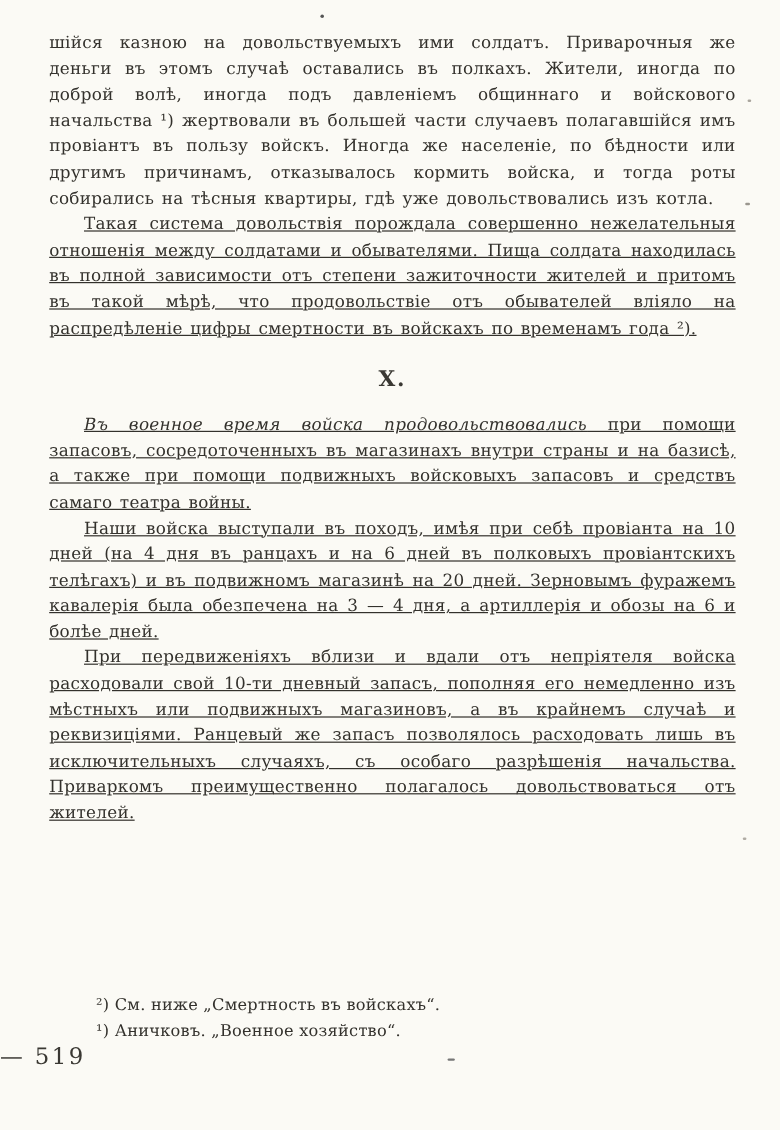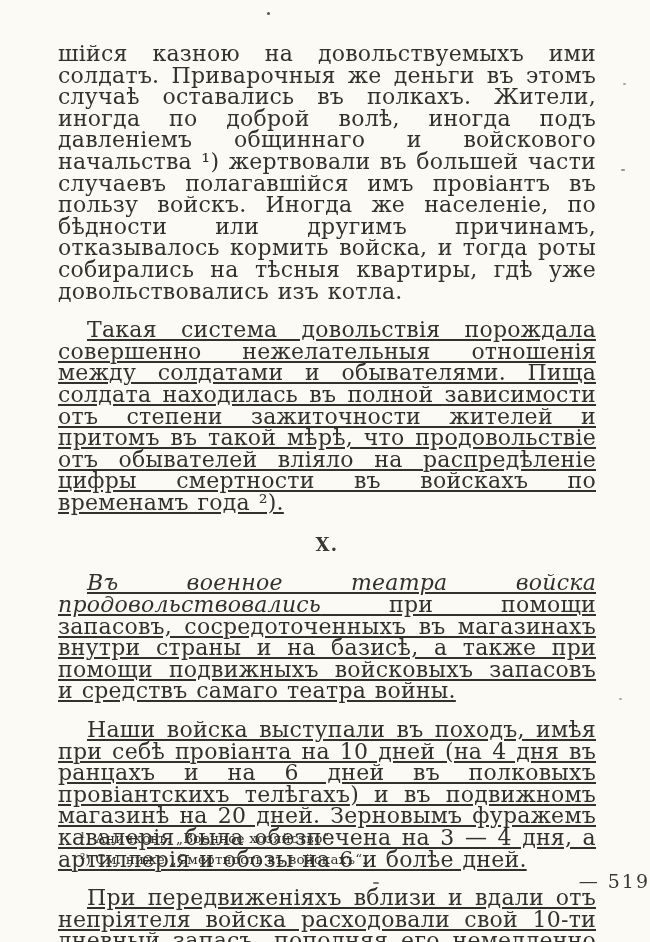--- a/index.html
+++ b/index.html
@@ -18,23 +18,23 @@
     overflow: hidden;
     box-shadow: 0 0 6px rgba(0,0,0,.25);
   }
   .text-block {
     position: absolute;
     left: 41px;
     top: 26px;
     width: 572px;
   }
   .para {
-    margin: 17px;
+    margin: 0;
     text-align: justify;
-    font-size: 22px;
+    font-size: 14px;
     line-height: 21.6px;
     letter-spacing: 0.25px;
     word-spacing: 1.5px;
   }
   .para.indent { text-indent: 29px; text-decoration: underline; }
   .section-heading {
     margin: 21px 0 17px 0;
     text-align: center;
     font-size: 18px;
     font-weight: 600;
@@ -52,21 +52,21 @@
     margin: 0 0 3px 0;
     font-size: 13.5px;
     line-height: 18px;
     letter-spacing: 0.2px;
   }
   .page-number {
     position: absolute;
     left: 0;
     top: 870px;
     width: 100%;
-    text-align: right;
+    text-align: left;
     font-size: 19px;
     letter-spacing: 2px;
     color: #3a3833;
   }
   .scan-artifact {
     position: absolute;
     background: #555;
     border-radius: 50%;
   }
   .a-top-dot   { left: 267px; top: 12px;  width: 3px; height: 3px; }
@@ -87,29 +87,29 @@
   <div class="scan-artifact a-pageno"></div>
 
   <main class="text-block">
 
     <p class="para">шійся казною на довольствуемыхъ ими солдатъ. Приварочныя же деньги въ этомъ случаѣ оставались въ полкахъ. Жители, иногда по доброй волѣ, иногда подъ давленіемъ общиннаго и войскового начальства ¹) жертвовали въ большей части случаевъ полагавшійся имъ провіантъ въ пользу войскъ. Иногда же населеніе, по бѣдности или другимъ причинамъ, отказывалось кормить войска, и тогда роты собирались на тѣсныя квартиры, гдѣ уже довольствовались изъ котла.</p>
 
     <p class="para indent">Такая система довольствія порождала совершенно нежелательныя отношенія между солдатами и обывателями. Пища солдата находилась въ полной зависимости отъ степени зажиточности жителей и притомъ въ такой мѣрѣ, что продовольствіе отъ обывателей вліяло на распредѣленіе цифры смертности въ войскахъ по временамъ года ²).</p>
 
     <h2 class="section-heading">X.</h2>
 
-    <p class="para indent"><em class="italic-lead">Въ военное театра войска продовольствовались</em><span> при помощи запасовъ, сосредоточенныхъ въ магазинахъ внутри страны и на базисѣ, а также при помощи подвижныхъ войсковыхъ запасовъ и средствъ самаго театра войны.</span></p>
+    <p class="para indent"><em class="italic-lead">Въ военное время войска продовольствовались</em><span> при помощи запасовъ, сосредоточенныхъ въ магазинахъ внутри страны и на базисѣ, а также при помощи подвижныхъ войсковыхъ запасовъ и средствъ самаго театра войны.</span></p>
 
     <p class="para indent">Наши войска выступали въ походъ, имѣя при себѣ провіанта на 10 дней (на 4 дня въ ранцахъ и на 6 дней въ полковыхъ провіантскихъ телѣгахъ) и въ подвижномъ магазинѣ на 20 дней. Зерновымъ фуражемъ кавалерія была обезпечена на 3 — 4 дня, а артиллерія и обозы на 6 и болѣе дней.</p>
 
     <p class="para indent">При передвиженіяхъ вблизи и вдали отъ непріятеля войска расходовали свой 10-ти дневный запасъ, пополняя его немедленно изъ мѣстныхъ или подвижныхъ магазиновъ, а въ крайнемъ случаѣ и реквизиціями. Ранцевый же запасъ позволялось расходовать лишь въ исключительныхъ случаяхъ, съ особаго разрѣшенія начальства. Приваркомъ преимущественно полагалось довольствоваться отъ жителей.</p>
 
 
   </main>
 
   <footer class="footnotes">
+    <p class="footnote">²) См. ниже „Смертность въ войскахъ“.</p>
     <p class="footnote">¹) Аничковъ. „Военное хозяйство“.</p>
-    <p class="footnote">²) См. ниже „Смертность въ войскахъ“.</p>
   </footer>
 
   <div class="page-number">— 519</div>
 
 </div>
 
 </body></html>

